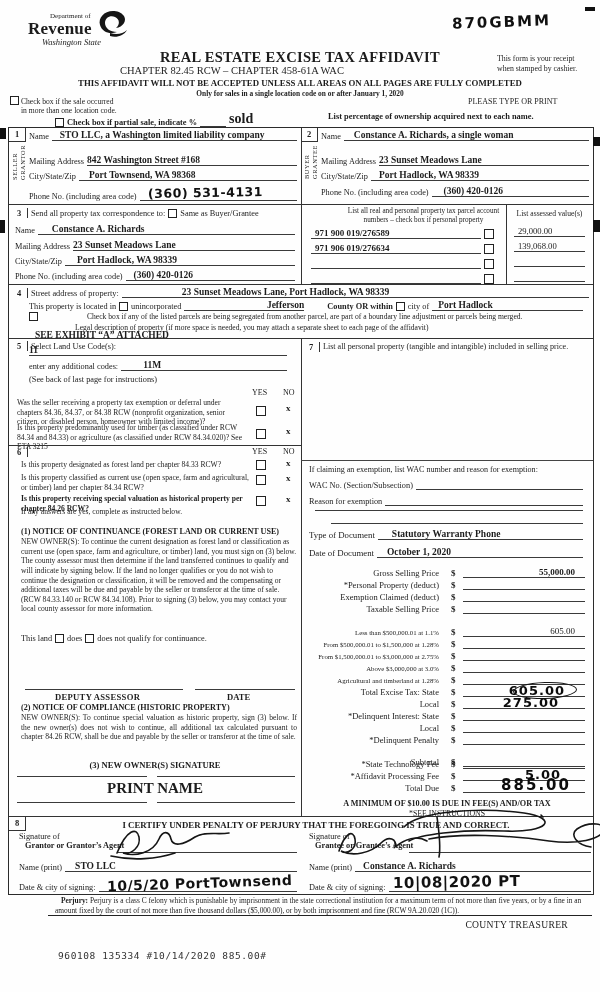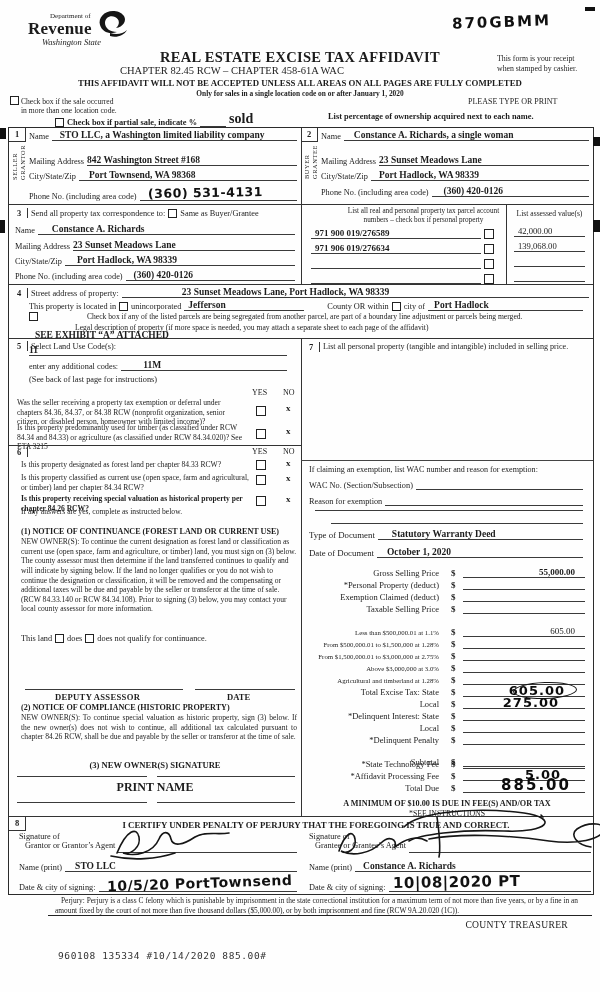--- a/index.html
+++ b/index.html
@@ -4,32 +4,32 @@
 <style>
   html,body{margin:0;padding:0;background:#ffffff;}
   .page{position:relative;width:600px;height:992px;background:#fefefe;
         font-family:"Liberation Serif",serif;color:#1c1c1c;overflow:hidden;}
   .abs{position:absolute;}
   .r{display:flex;align-items:flex-end;gap:3px;}
   .lab{font-size:8.3px;white-space:nowrap;color:#222;}
   .lab2{font-size:7.6px;white-space:nowrap;color:#222;padding-left:46px;}
   .val{font-weight:bold;font-size:9.5px;white-space:nowrap;}
   .ul{flex:1;border-bottom:1px solid #3a3a3a;min-height:10px;display:flex;align-items:flex-end;gap:4px;}
-  .line{border-bottom:1px solid #3a3a3a;}
+  .line{border-bottom:1px solid #3a3a3a;justify-content:flex-end;}
   .cb{display:inline-block;width:7px;height:7px;border:1px solid #222;background:#fff;flex:none;vertical-align:-1px;}
   .num{position:absolute;left:0;top:0;width:16px;height:13px;border-right:1px solid #333;border-bottom:1px solid #333;
        font-size:8.5px;font-weight:bold;text-align:center;line-height:13px;}
   .numi{display:inline-block;width:16px;font-size:8.5px;font-weight:bold;text-align:center;border-right:1px solid #333;}
   .vcol{position:absolute;left:2px;top:17px;display:flex;gap:1px;}
   .vlab{writing-mode:vertical-rl;transform:rotate(180deg);font-size:6.4px;letter-spacing:.6px;color:#222;}
   .hand{font-family:"DejaVu Sans",sans-serif;font-weight:600;font-size:12px;letter-spacing:.5px;
         color:#111;white-space:nowrap;transform:rotate(-1deg);}
   .ansx{font-size:9px;font-weight:bold;}
   .para{font-size:7.6px;line-height:1.27;text-align:left;color:#1d1d1d;}
-  .bt{font-weight:normal;padding-left:6px;}
+  .bt{font-weight:bold;padding-left:6px;}
   .box{position:absolute;border-top:1px solid #333;left:0;right:0;}
   .mrow{position:absolute;left:0;right:6px;height:12px;}
   .mlab{position:absolute;right:148px;font-size:8.5px;white-space:nowrap;bottom:1px;}
   .mlabs{position:absolute;right:148px;font-size:6.8px;white-space:nowrap;bottom:2px;}
   .mdollar{position:absolute;left:150px;bottom:1px;font-size:9px;font-weight:bold;}
   .mline{position:absolute;left:162px;right:2px;bottom:1px;border-bottom:1px solid #3a3a3a;height:11px;}
   .mval{position:absolute;right:10px;bottom:0;font-weight:bold;font-size:9px;}
   .mhand{position:absolute;right:6px;bottom:-2px;font-family:"DejaVu Sans",sans-serif;font-weight:600;
          font-size:13px;letter-spacing:1px;color:#0d0d0d;}
   .artifact{position:absolute;background:#111;}
@@ -205,21 +205,21 @@
           <span class="ul" style="min-height:11px;">
               <b class="val"></b>
             </span>
           <span class="cb" style="width:8px;height:8px;"></span>
         </div>
       </div>
 
       <div class="abs" style="left:497px;top:0;width:87px;height:80px;">
         <div style="font-size:7.6px;text-align:center;padding-top:4px;">List assessed value(s)</div>
         <div class="abs ul" style="left:8px;top:21px;right:8px;">
-            <b class="val" style="font-size:8.6px;font-weight:normal;margin-left:4px;">42,000.00</b>
+            <b class="val" style="font-size:8.6px;font-weight:normal;margin-left:4px;">29,000.00</b>
           </div>
         <div class="abs ul" style="left:8px;top:36px;right:8px;">
             <b class="val" style="font-size:8.6px;font-weight:normal;margin-left:4px;">139,068.00</b>
           </div>
         <div class="abs ul" style="left:8px;top:51px;right:8px;">
             <b class="val"></b>
           </div>
         <div class="abs ul" style="left:8px;top:66px;right:8px;">
             <b class="val"></b>
           </div>
@@ -315,21 +315,21 @@
         <div class="abs line" style="left:186px;top:350px;width:100px;"></div>
         <div class="abs" style="left:46px;top:353px;font-size:8.6px;font-weight:bold;letter-spacing:.3px;">DEPUTY ASSESSOR</div>
         <div class="abs" style="left:218px;top:353px;font-size:8.6px;font-weight:bold;">DATE</div>
 
         <div class="abs" style="left:12px;top:364px;width:278px;font-size:8.1px;font-weight:bold;">(2) NOTICE OF COMPLIANCE (HISTORIC PROPERTY)</div>
         <div class="abs para" style="left:12px;top:374px;width:276px;text-align:justify;">NEW OWNER(S):  To continue special valuation as historic property, sign (3) below.  If the new owner(s) does not wish to continue, all additional tax calculated pursuant to chapter 84.26 RCW, shall be due and payable by the seller or transferor at the time of sale.</div>
 
         <div class="abs" style="left:0;top:421px;width:292px;text-align:center;font-size:8.6px;font-weight:bold;">(3)  NEW OWNER(S) SIGNATURE</div>
         <div class="abs line" style="left:8px;top:437px;width:130px;"></div>
         <div class="abs line" style="left:148px;top:437px;width:138px;"></div>
-        <div class="abs" style="left:0;top:441px;width:292px;text-align:center;font-size:12px;font-weight:bold;">PRINT NAME</div>
+        <div class="abs" style="left:0;top:441px;width:292px;text-align:center;font-size:15px;font-weight:bold;">PRINT NAME</div>
         <div class="abs line" style="left:8px;top:463px;width:130px;"></div>
         <div class="abs line" style="left:148px;top:463px;width:138px;"></div>
       </div>
 
       <div class="abs" style="left:292px;top:0;width:292px;height:478px;">
         <span class="numi abs" style="left:2px;top:3px;">7</span>
         <div class="abs para" style="left:22px;top:3px;width:250px;font-size:8.1px;">List all personal property (tangible and intangible) included in selling price.</div>
 
         <div class="abs" style="left:0;top:121px;right:0;border-top:1px solid #444;"></div>
         <div class="abs" style="left:8px;top:126px;font-size:8.1px;">If claiming an exemption, list WAC number and reason for exemption:</div>
@@ -340,21 +340,21 @@
         <div class="abs r" style="left:8px;top:156px;right:10px;">
           <span class="lab">Reason for exemption</span>
           <span class="ul"></span>
         </div>
         <div class="abs line" style="left:14px;top:171px;right:10px;"></div>
         <div class="abs line" style="left:30px;top:184px;right:10px;"></div>
 
         <div class="abs r" style="left:8px;top:190px;right:10px;">
           <span class="lab" style="font-size:8.8px;">Type of Document</span>
           <span class="ul">
-              <b class="val" style="margin-left:14px;">Statutory Warranty Deed</b>
+              <b class="val" style="margin-left:14px;">Statutory Warranty Phone</b>
             </span>
         </div>
         <div class="abs r" style="left:8px;top:208px;right:10px;">
           <span class="lab" style="font-size:8.8px;">Date of Document</span>
           <span class="ul">
               <b class="val" style="margin-left:10px;">October 1, 2020</b>
             </span>
         </div>
 
         <div class="mrow" style="top:228px;">

